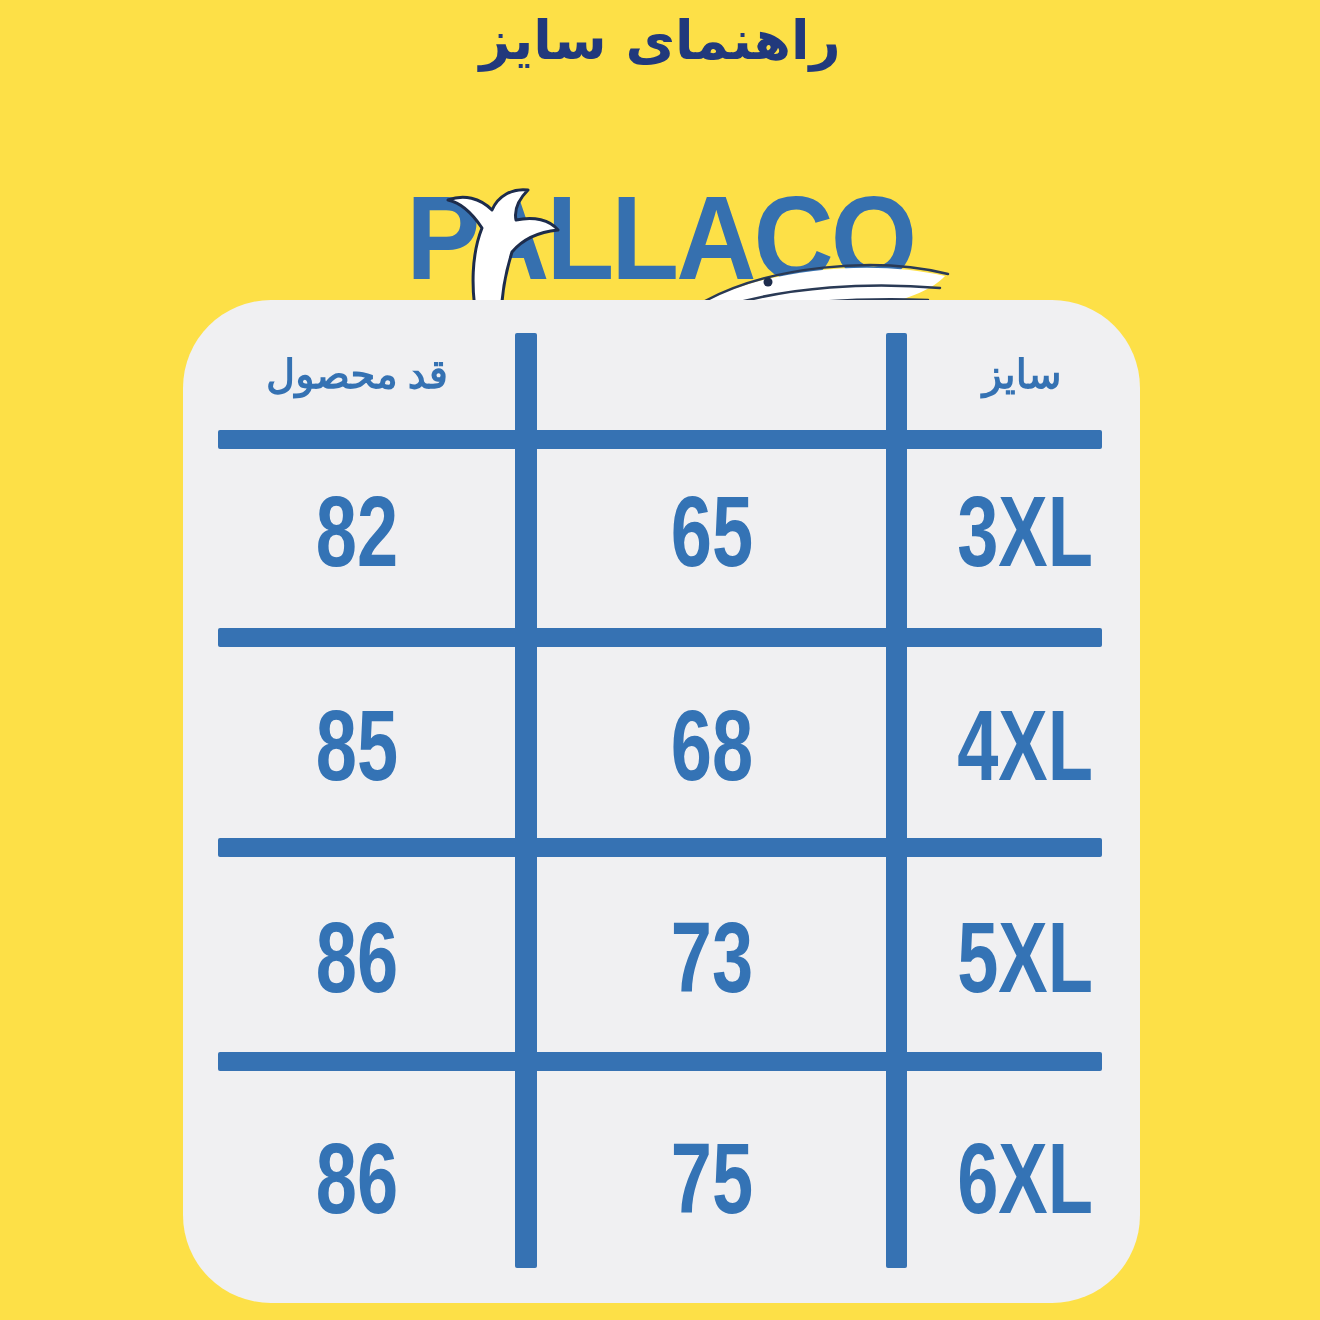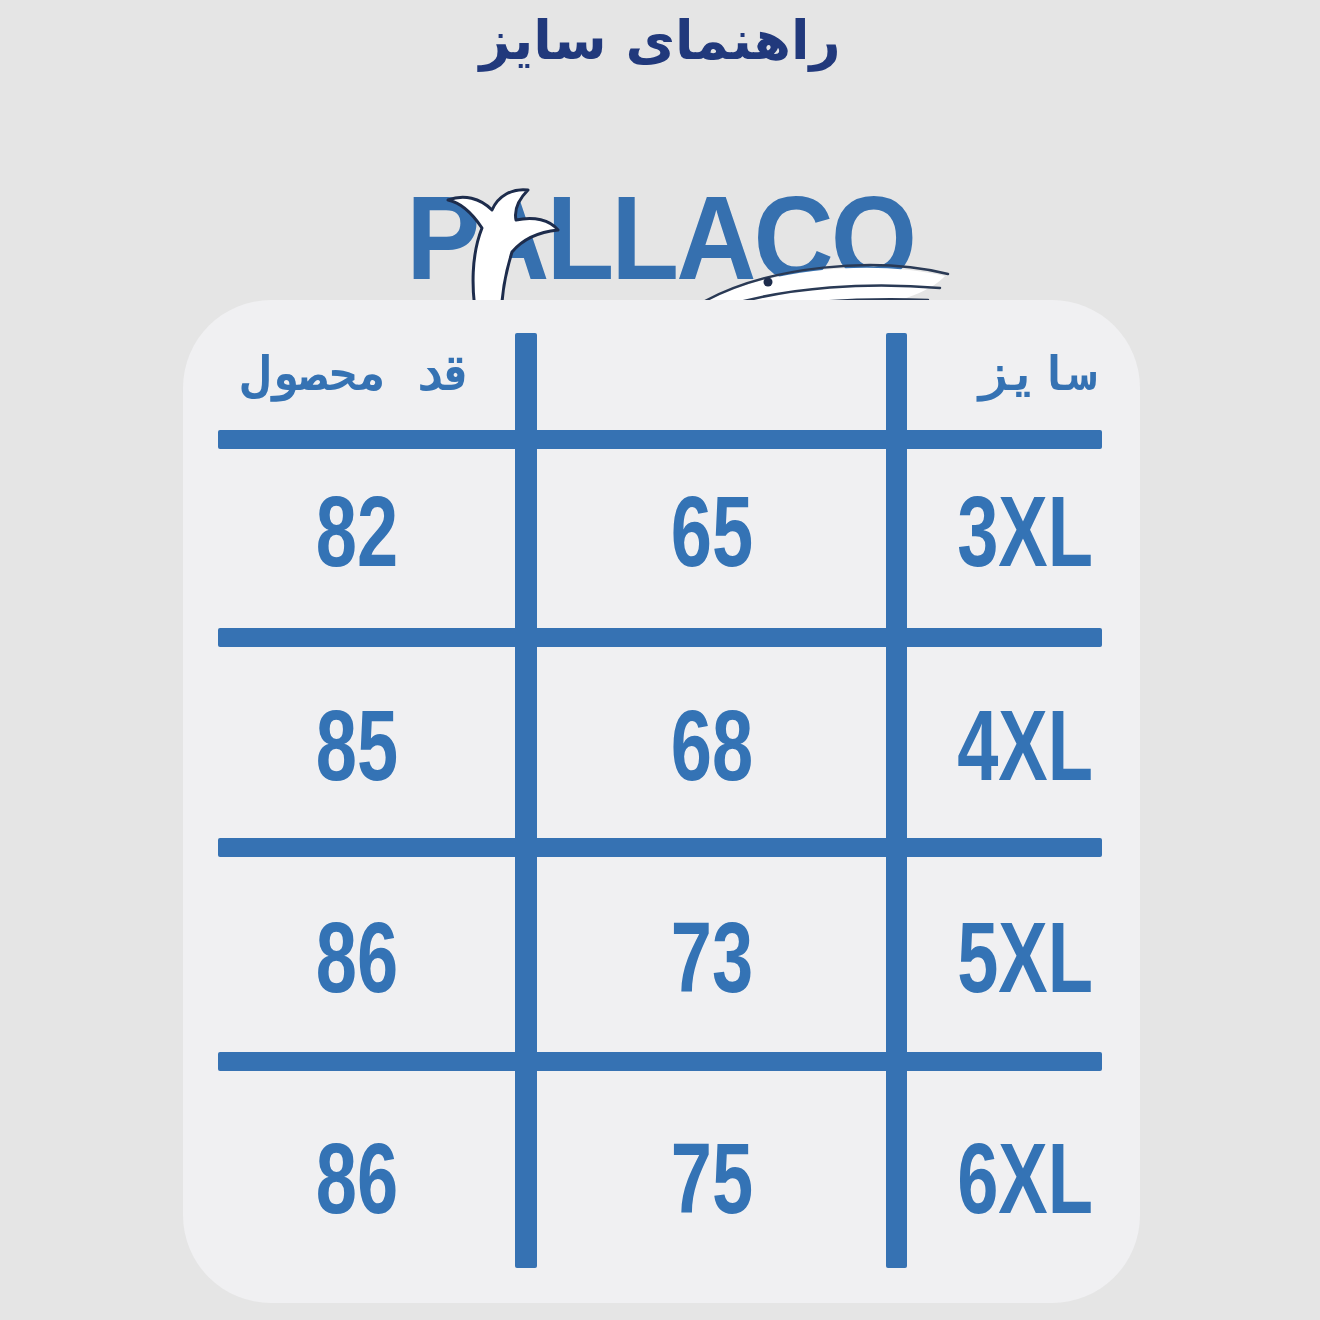--- a/index.html
+++ b/index.html
@@ -1,19 +1,19 @@
 <!DOCTYPE html>
 <html><head>
 <meta charset="utf-8">
 <style>
   html,body{margin:0;padding:0;background:#ffffff;}
   .stage{
     position:relative;
     width:1320px;height:1320px;
-    background:#e5e5e5;
+    background:#fde047;
     overflow:hidden;
     font-family:"Liberation Sans", sans-serif;
   }
   
   .page-title{
     position:absolute;left:0;top:6px;width:1320px;
     text-align:center;direction:rtl;
     font-family:"DejaVu Sans", sans-serif;
     font-weight:bold;font-size:54px;line-height:1.3;
     color:#21397c;
@@ -47,26 +47,26 @@
   .vline.v2{left:886px;width:21px;}
   .hline{left:218px;width:884px;height:19px;}
   .hline.h0{top:430px;}
   .hline.h1{top:628px;}
   .hline.h2{top:838px;}
   .hline.h3{top:1052px;}
   
   .col-head{
     position:absolute;transform:translate(-50%,-50%);
     direction:rtl;white-space:nowrap;
-    font-family:Liberation Mono, monospace;
-    font-weight:bold;font-size:48px;color:#3572b3;
+    font-family:Liberation Serif, serif;
+    font-weight:bold;font-size:40px;color:#3572b3;
   }
   .head-length{left:357px;top:374px;}
   .head-chest{left:705px;top:374px;}
-  .head-size{left:1022px;top:374px;margin-left:16px;}
+  .head-size{left:1022px;top:374px;}
   
   .cell{
     position:absolute;transform:translate(-50%,-50%) scaleX(0.74);
     white-space:nowrap;
     font-family:"Liberation Sans", sans-serif;
     font-weight:bold;font-size:100px;color:#3473b5;
   }
   .cx-length{left:357px;} .cx-chest{left:712px;} .cx-size{left:1025px;}
   .cy-r0{top:531px;} .cy-r1{top:745px;} .cy-r2{top:957px;} .cy-r3{top:1178px;}
 </style>

